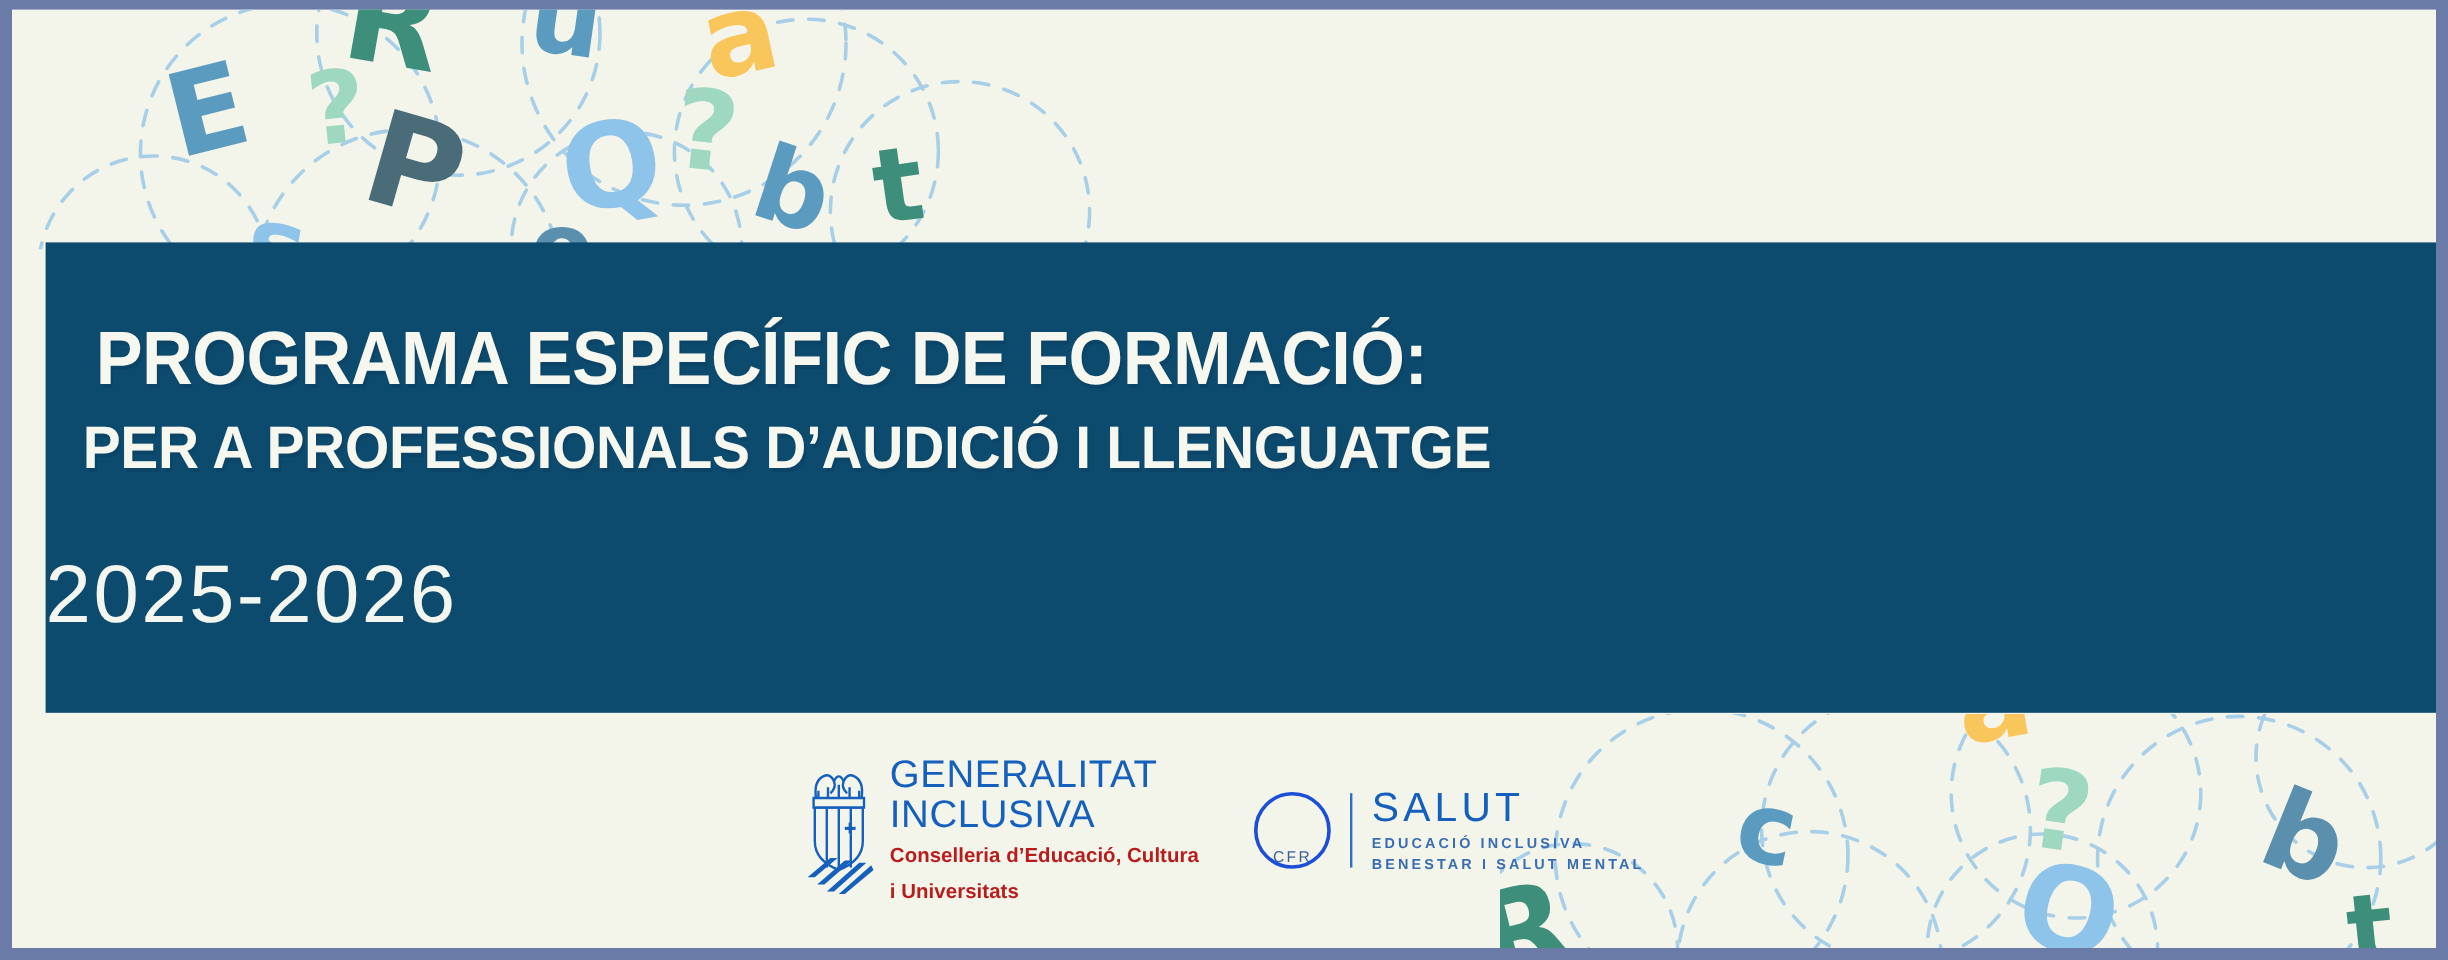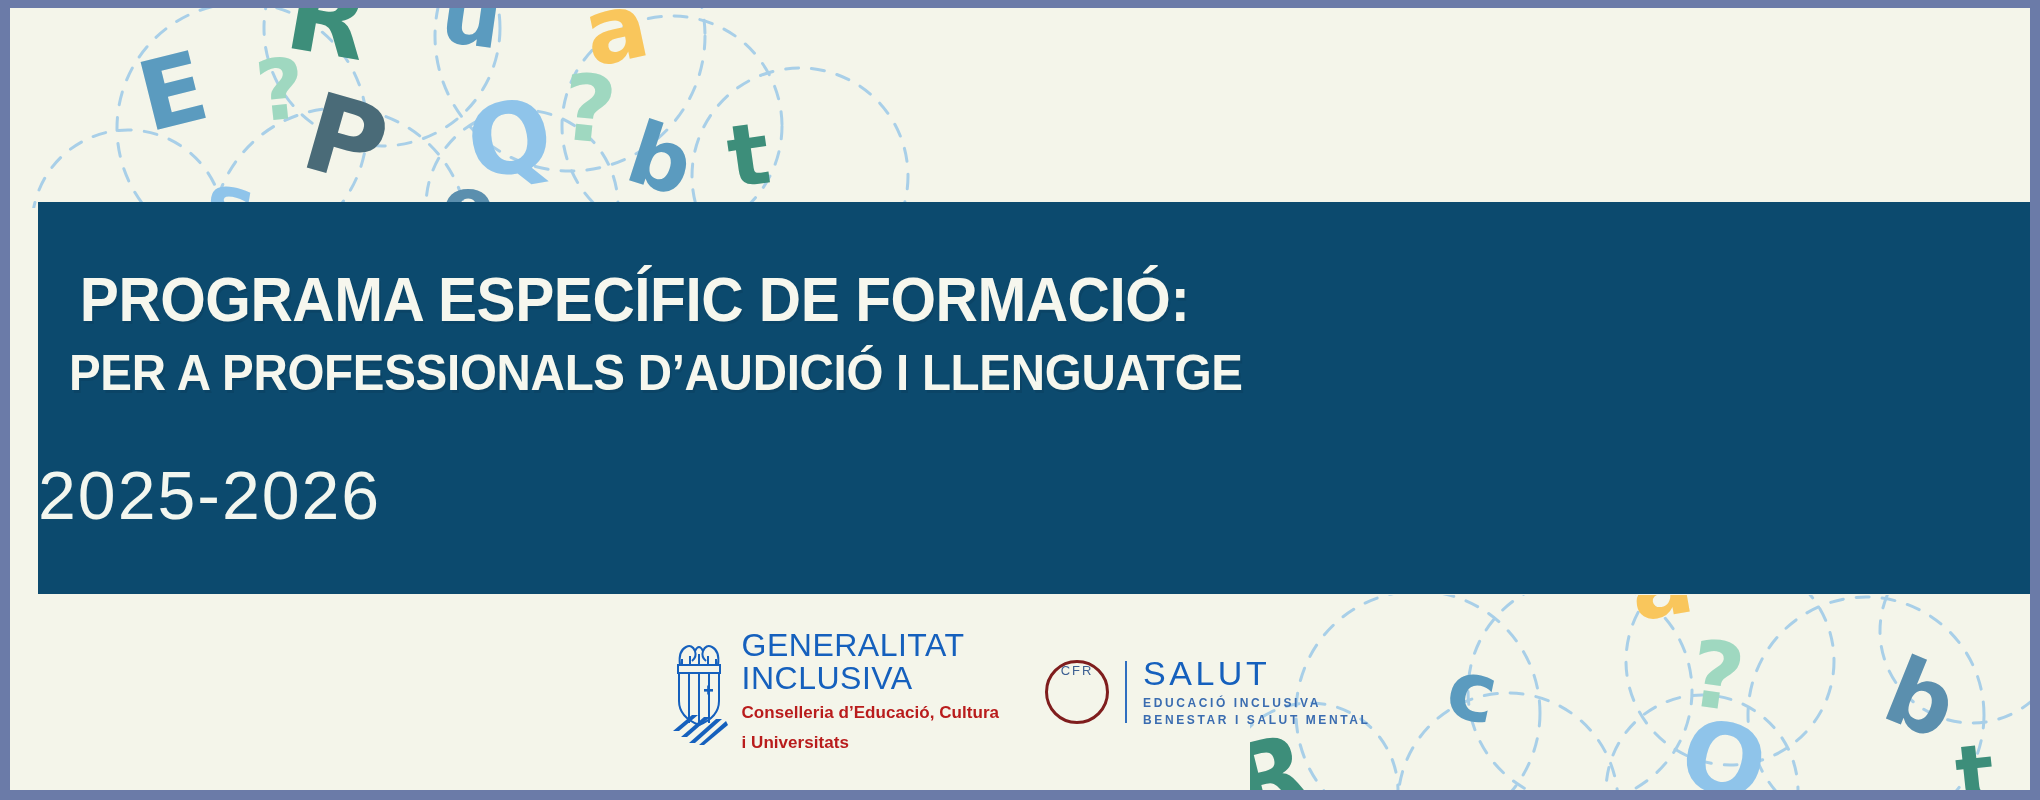--- a/index.html
+++ b/index.html
@@ -119,22 +119,22 @@
     color:#b91c1c;
     font-size:17px;
     line-height:1.33;
     letter-spacing:0.05px;
     white-space:nowrap;
   }
 
   .cefire-logo { display:flex; align-items:center; gap:16px; }
   .cfr-circle {
     width:64px; height:64px; border-radius:50%;
-    border:3px solid #7f1d1d;
-    display:flex; align-items:flex-start; justify-content:center;
+    border:3px solid #1d4ed8;
+    display:flex; align-items:flex-end; justify-content:center;
     flex:0 0 auto;
   }
   .cfr-circle span {
     font-family:"Liberation Sans", sans-serif;
     font-size:13px;
     letter-spacing:2px;
     color:#3c5f92;
     font-weight:400;
   }
   .cefire-divider {

